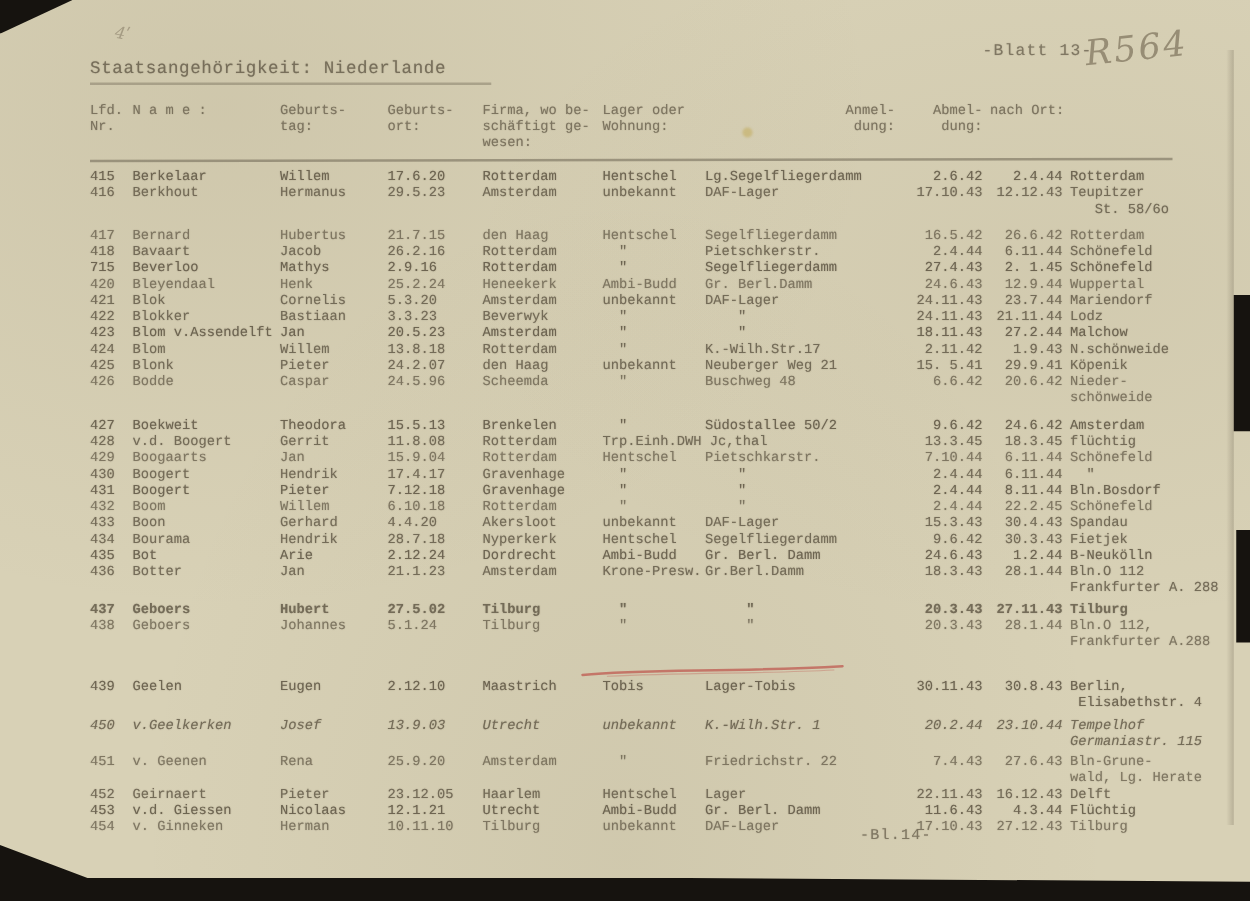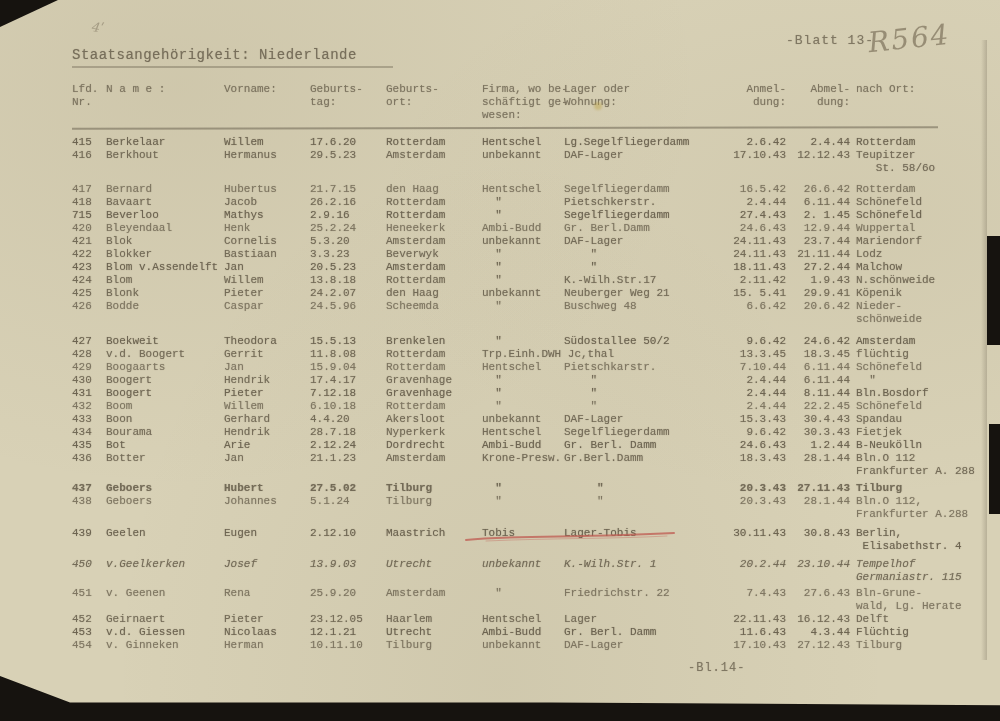--- a/index.html
+++ b/index.html
@@ -66,21 +66,20 @@
 <div class="blatt ink">-Blatt 13-</div>
 <div class="handwritten">R564</div>
 <div class="pencil-tick">4ʹ</div>
 
 <div class="doc-title ink soft">Staatsangehörigkeit: Niederlande</div>
 
 <div class="thead ink soft">
     <span class="hcell cell-nr">Lfd.
 Nr.</span>
     <span class="hcell cell-name">N a m e :</span>
-    <span class="hcell cell-vorname">Vorname:</span>
     <span class="hcell cell-geb">Geburts-
 tag:</span>
     <span class="hcell cell-ort">Geburts-
 ort:</span>
     <span class="hcell cell-firma">Firma, wo be-
 schäftigt ge-
 wesen:</span>
     <span class="hcell cell-lager">Lager oder
 Wohnung:</span>
     <span class="hcell cell-anm">Anmel-
@@ -377,21 +376,21 @@
       <span class="cell cell-vorname">Johannes</span>
       <span class="cell cell-geb">5.1.24</span>
       <span class="cell cell-ort">Tilburg</span>
       <span class="cell cell-firma">  "</span>
       <span class="cell cell-lager">     "</span>
       <span class="cell cell-anm">20.3.43</span>
       <span class="cell cell-abm">28.1.44</span>
       <span class="cell cell-ziel">Bln.O 112,
 Frankfurter A.288</span>
     </div>
-    <div class="row" style="margin-top: 6px;">
+    <div class="row" style="margin-top: 23px;">
       <span class="cell cell-nr">439</span>
       <span class="cell cell-name">Geelen</span>
       <span class="cell cell-vorname">Eugen</span>
       <span class="cell cell-geb">2.12.10</span>
       <span class="cell cell-ort">Maastrich</span>
       <span class="cell cell-firma">Tobis</span>
       <span class="cell cell-lager">Lager-Tobis</span>
       <span class="cell cell-anm">30.11.43</span>
       <span class="cell cell-abm">30.8.43</span>
       <span class="cell cell-ziel">Berlin,

